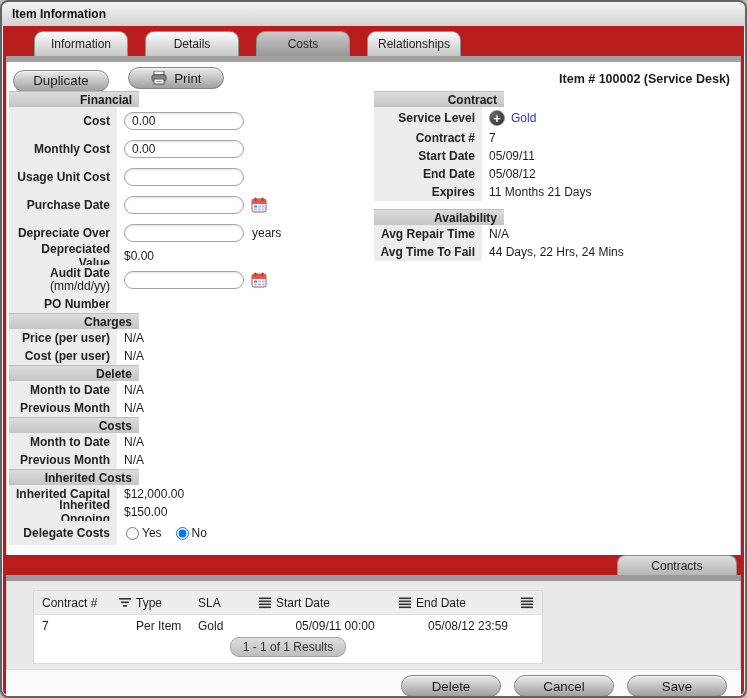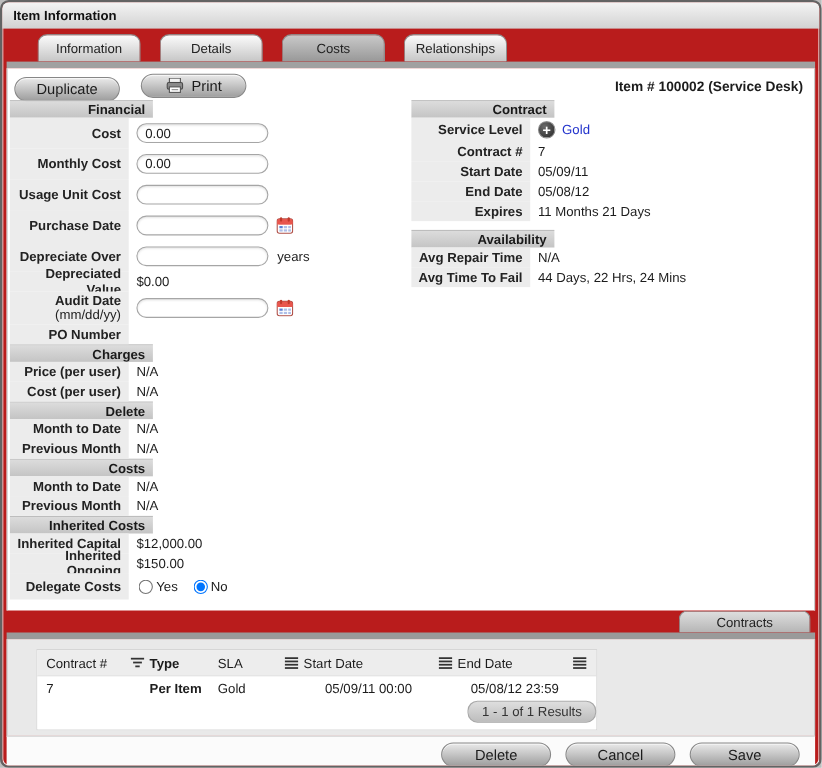--- a/index.html
+++ b/index.html
@@ -114,27 +114,27 @@
   .bottom-panel {
     width: 735px; height: 88px; margin: 0 4px; padding: 9px 0 0 26px;
     background: #e9e9e9;
     border-left: 1px solid #c9c9c9; border-right: 1px solid #c9c9c9;
   }
   .table-box { width: 510px; background: #fff; border: 1px solid #d6d6d6; }
   .thead { display: flex; align-items: center; height: 24px; background: #ededed; border-bottom: 1px solid #e0e0e0; }
   .trowdata { display: flex; align-items: center; height: 22px; background: #fff; }
   .cA { width: 80px; padding-left: 8px; }
   .cI { width: 22px; display: flex; align-items: center; justify-content: center; }
-  .cB { width: 62px; font-weight: bold; }
+  .cB { width: 62px; }
   .cC { width: 56px; }
   .cD { width: 118px; }
   .cE { width: 104px; }
   .cF { flex: 1; display: flex; justify-content: flex-end; padding-right: 8px; }
   .center { text-align: center; }
-  .pagination-row { height: 26px; display: flex; justify-content: flex-end; align-items: flex-start; background:#fff; }
+  .pagination-row { height: 26px; display: flex; justify-content: center; align-items: flex-start; background:#fff; }
   .page-pill {
     padding: 2px 12px; border: 1px solid #a7a7a7; border-radius: 9px;
     background: linear-gradient(#dedede, #bdbdbd); color: #333; cursor: pointer;
   }
   
   .footer {
     height: 33px; width: 735px; margin: 0 4px;
     background: #fbfbfb; border-top: 1px solid #dcdcdc;
     display: flex; justify-content: flex-end; align-items: center; gap: 13px; padding-right: 14px;
   }

